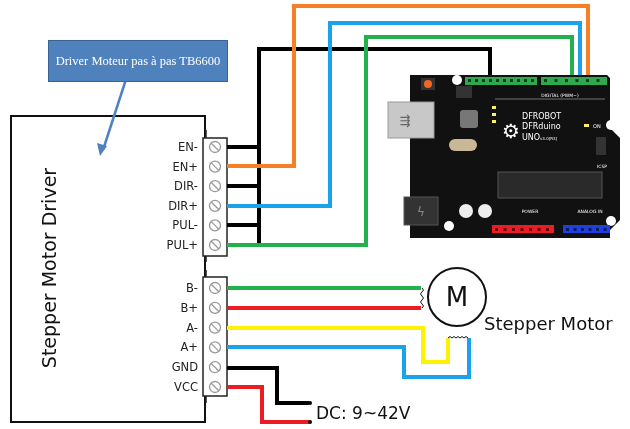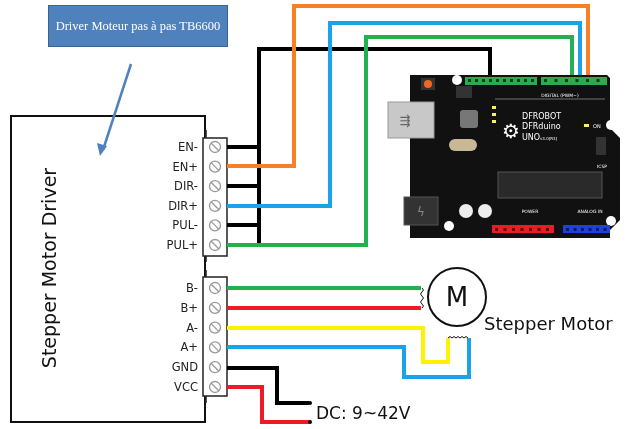--- a/index.html
+++ b/index.html
@@ -1,19 +1,19 @@
 <!DOCTYPE html>
 <html><head>
 <meta charset="utf-8">
 <style>
   html, body { margin: 0; padding: 0; background: #ffffff; }
   body { width: 630px; height: 429px; position: relative; overflow: hidden; font-family: "DejaVu Sans", sans-serif; }
   #diagram { position: absolute; left: 0; top: 0; width: 630px; height: 429px; }
   .callout {
-    position: absolute; left: 48px; top: 5px; width: 180px; height: 42px;
+    position: absolute; left: 48px; top: 40px; width: 180px; height: 42px;
     background: #4f81bd; border: 1px solid #3a6394; box-sizing: border-box;
     color: #ffffff; font-family: "Liberation Serif", serif; font-size: 12.5px;
     display: flex; align-items: center; justify-content: center;
   }
   .pin-label { font-family: "DejaVu Sans", sans-serif; font-size: 11.5px; fill: #222; }
   .big-label { font-family: "DejaVu Sans", sans-serif; fill: #111; }
   .ard-text { font-family: "DejaVu Sans", sans-serif; fill: #ffffff; }
 </style>
 </head>
 <body>

